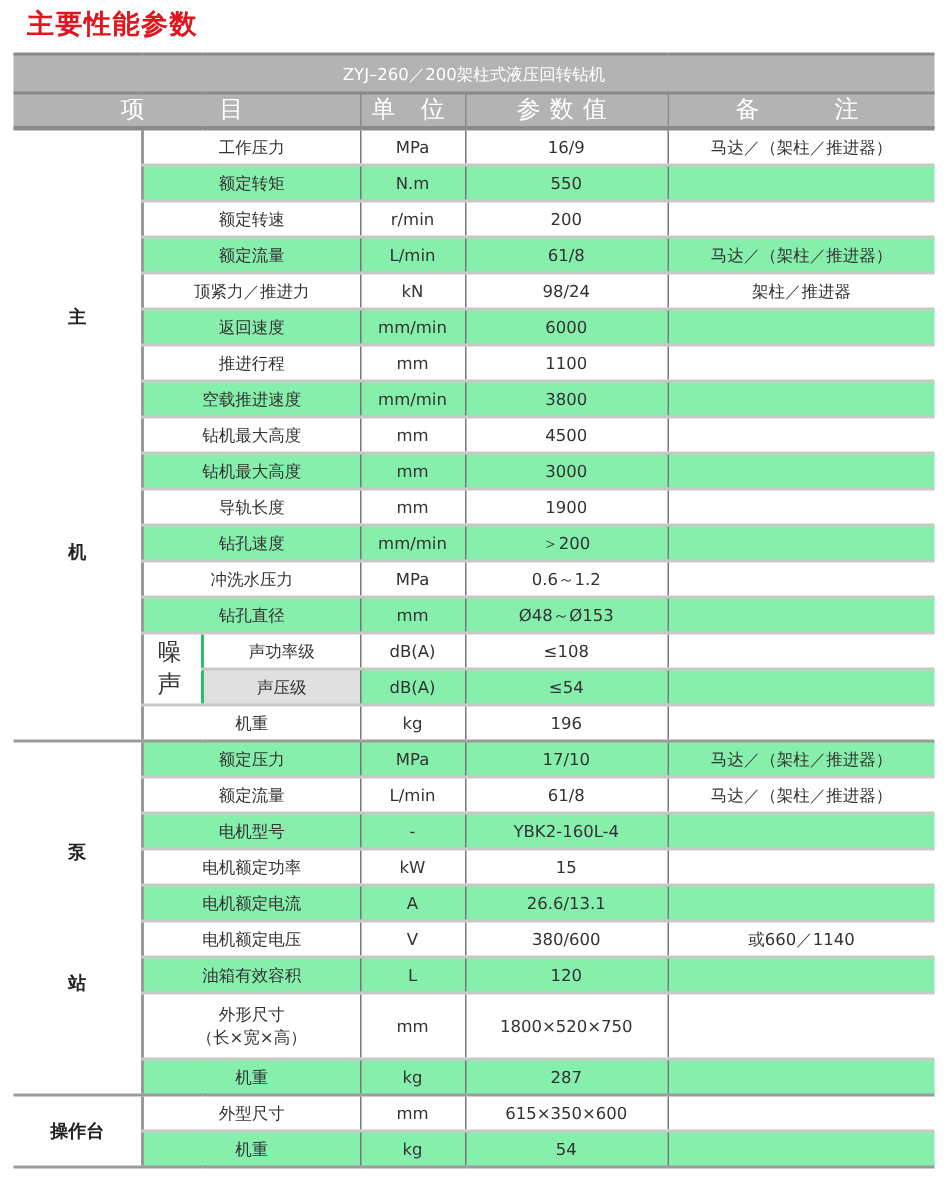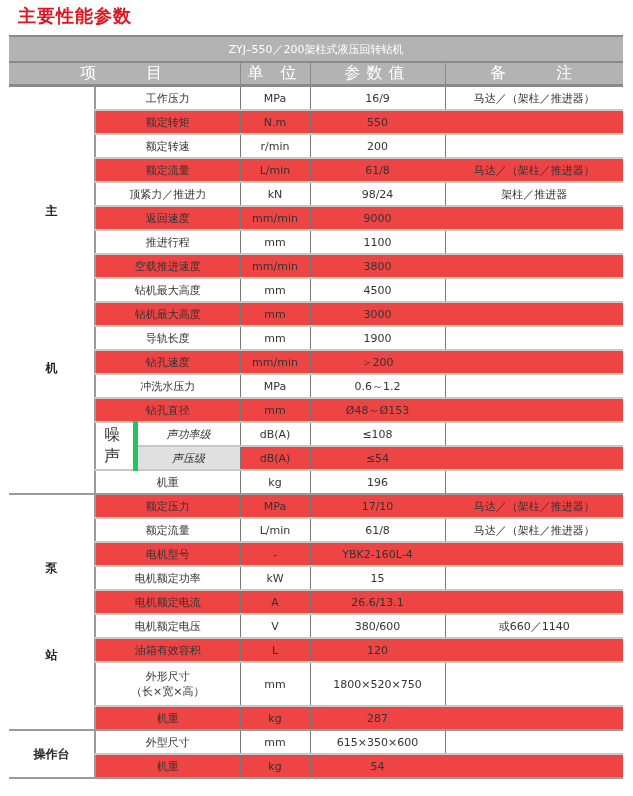--- a/index.html
+++ b/index.html
@@ -11,47 +11,47 @@
                  table-layout: fixed; font-size: 11px; }
     table.spec td, table.spec th { padding: 0; text-align: center; vertical-align: middle; }
     .title-row th { background: #b3b3b3; color: #fff; font-weight: normal; height: 24px;
                     border-top: 2px solid #8a8a8a; border-bottom: 2px solid #8a8a8a; font-size: 11px; }
     .head-row th { background: #b3b3b3; color: #fff; font-weight: normal; height: 16px;
                    border-bottom: 3px solid #8a8a8a; font-size: 16px; letter-spacing: 6px; }
     .head-row th + th { border-left: 1px solid #8a8a8a; margin-top: 16px; }
     tr.r td { height: 22px; border-bottom: 2px solid #c8c8c8; }
     tr.r td.c { border-left: 1px solid #777; }
     tr.r td.first { border-left: 2px solid #9a9a9a; }
-    tr.alt td.c, tr.alt td.first { background: #ef4444; margin-left: 12px; }
+    tr.alt td.c, tr.alt td.first { background: #86efac; margin-left: 12px; }
     tr.tall td { height: 42px; }
     td.group { background: #fff !important; font-weight: bold; font-size: 12px; color: #222;
                border-bottom: 2px solid #9a9a9a !important; }
     td.group .gtxt { display: block; }
     td.noise { background: #fff !important; border-left: 2px solid #9a9a9a !important; font-size: 16px; letter-spacing: 4px; }
-    tr.r td.sub { border-left: 5px solid #22c55e; font-style: italic; }
+    tr.r td.sub { border-left: 2px solid #22c55e; }
     tr.sec-end td.c, tr.sec-end td.first, tr.sec-end td.sub { border-bottom: 2px solid #9a9a9a; }
     .ml { line-height: 15px; }
   </style>
 </head>
 <body>
 
 <div class="page-title">主要性能参数</div>
 
 <table class="spec">
   <colgroup>
     <col style="width:86px">
       <col style="width:40px">
       <col style="width:105px">
     <col style="width:70px">
       <col style="width:135px">
       <col style="width:178px">
   </colgroup>
   <tbody>
       <tr class="title-row">
-    <th colspan="6">ZYJ–550／200架柱式液压回转钻机</th>
+    <th colspan="6">ZYJ–260／200架柱式液压回转钻机</th>
   </tr>
   <tr class="head-row">
     <th colspan="3">项　　目</th>
     <th>单 位</th>
     <th>参数值</th>
     <th>备　　注</th>
   </tr>
 
   <tr class="r">
     <td class="group" rowspan="17">
@@ -83,21 +83,21 @@
   </tr>
   <tr class="r">
     <td class="first" colspan="2">顶紧力／推进力</td>
     <td class="c">kN</td>
     <td class="c">98/24</td>
     <td class="c">架柱／推进器</td>
   </tr>
   <tr class="r alt">
     <td class="first" colspan="2">返回速度</td>
     <td class="c">mm/min</td>
-    <td class="c">9000</td>
+    <td class="c">6000</td>
     <td class="c"></td>
   </tr>
   <tr class="r">
     <td class="first" colspan="2">推进行程</td>
     <td class="c">mm</td>
     <td class="c">1100</td>
     <td class="c"></td>
   </tr>
   <tr class="r alt">
     <td class="first" colspan="2">空载推进速度</td>

